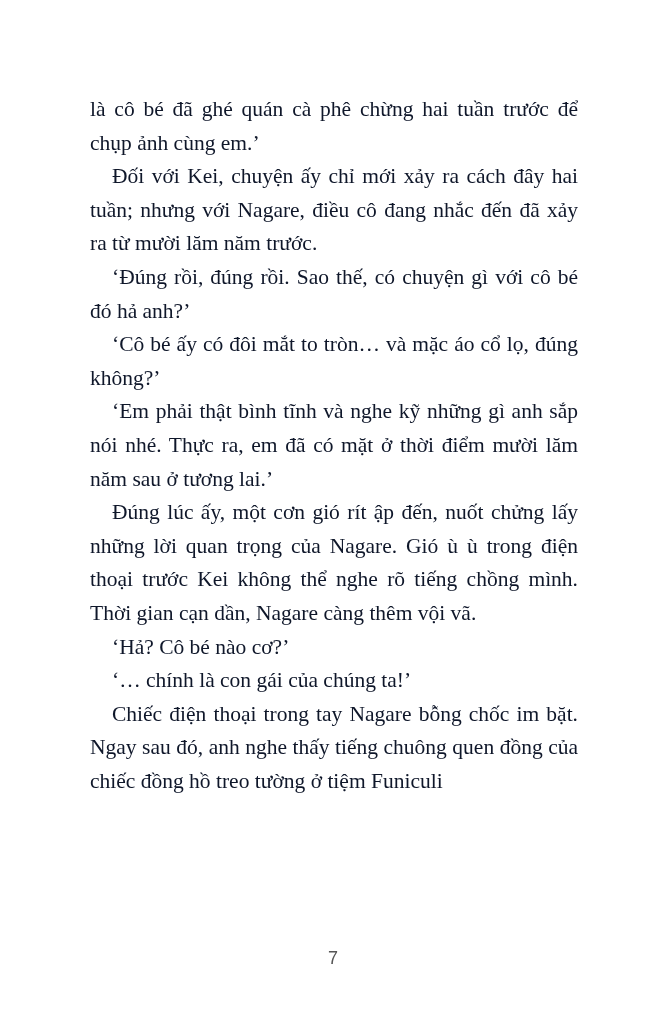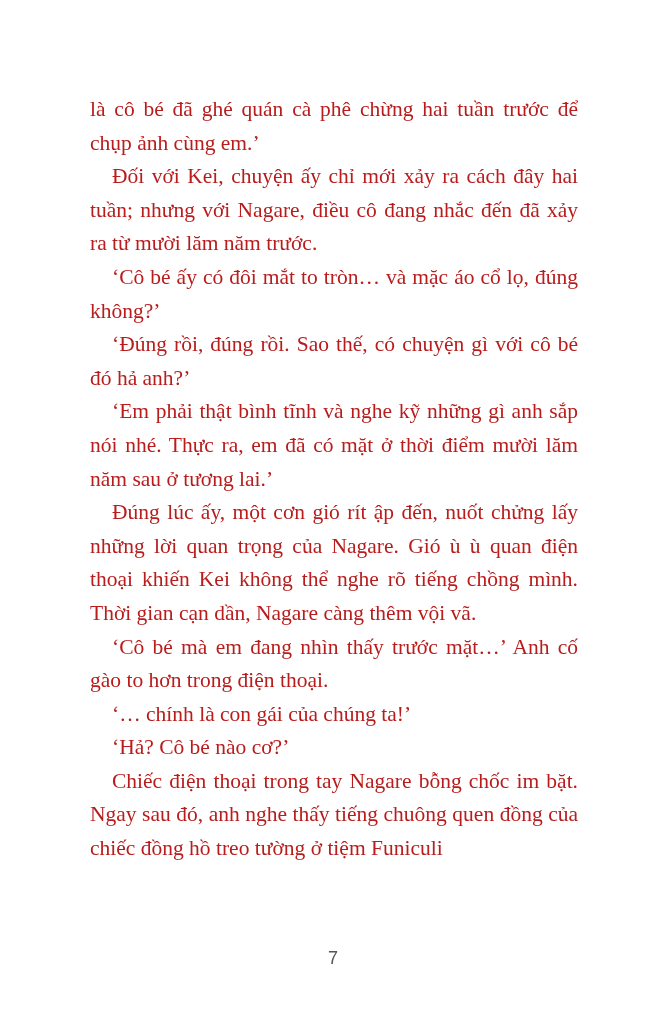--- a/index.html
+++ b/index.html
@@ -14,21 +14,21 @@
       overflow: hidden;
     }
     .page {
       position: absolute;
       left: 90px;
       top: 93px;
       width: 488px;
       font-family: "Liberation Serif", "DejaVu Serif", serif;
       font-size: 21.5px;
       line-height: 33.6px;
-      color: #b91c1c;
+      color: #0f172a;
       text-align: justify;
     }
     .para {
       margin: 0;
       text-indent: 22px;
     }
     .para.no-indent {
       text-indent: 0;
     }
     .page-number {
@@ -41,23 +41,22 @@
       font-size: 18px;
       color: #555555;
     }
   </style>
 </head>
 <body>
 
 <div class="page">
   <p class="para no-indent">là cô bé đã ghé quán cà phê chừng hai tuần trước để chụp ảnh cùng em.’</p>
   <p class="para">Đối với Kei, chuyện ấy chỉ mới xảy ra cách đây hai tuần; nhưng với Nagare, điều cô đang nhắc đến đã xảy ra từ mười lăm năm trước.</p>
+  <p class="para">‘Đúng rồi, đúng rồi. Sao thế, có chuyện gì với cô bé đó hả anh?’</p>
   <p class="para">‘Cô bé ấy có đôi mắt to tròn… và mặc áo cổ lọ, đúng không?’</p>
-  <p class="para">‘Đúng rồi, đúng rồi. Sao thế, có chuyện gì với cô bé đó hả anh?’</p>
   <p class="para">‘Em phải thật bình tĩnh và nghe kỹ những gì anh sắp nói nhé. Thực ra, em đã có mặt ở thời điểm mười lăm năm sau ở tương lai.’</p>
-  <p class="para">Đúng lúc ấy, một cơn gió rít ập đến, nuốt chửng lấy những lời quan trọng của Nagare. Gió ù ù quan điện thoại khiến Kei không thể nghe rõ tiếng chồng mình. Thời gian cạn dần, Nagare càng thêm vội vã.</p>
-  <p class="para">‘Cô bé mà em đang nhìn thấy trước mặt…’ Anh cố gào to hơn trong điện thoại.</p>
+  <p class="para">Đúng lúc ấy, một cơn gió rít ập đến, nuốt chửng lấy những lời quan trọng của Nagare. Gió ù ù trong điện thoại trước Kei không thể nghe rõ tiếng chồng mình. Thời gian cạn dần, Nagare càng thêm vội vã.</p>
+  <p class="para">‘Hả? Cô bé nào cơ?’</p>
   <p class="para">‘… chính là con gái của chúng ta!’</p>
-  <p class="para">‘Hả? Cô bé nào cơ?’</p>
   <p class="para">Chiếc điện thoại trong tay Nagare bỗng chốc im bặt. Ngay sau đó, anh nghe thấy tiếng chuông quen đồng của chiếc đồng hồ treo tường ở tiệm Funiculi</p>
 </div>
 
 <div class="page-number">7</div>
 
 </body></html>

